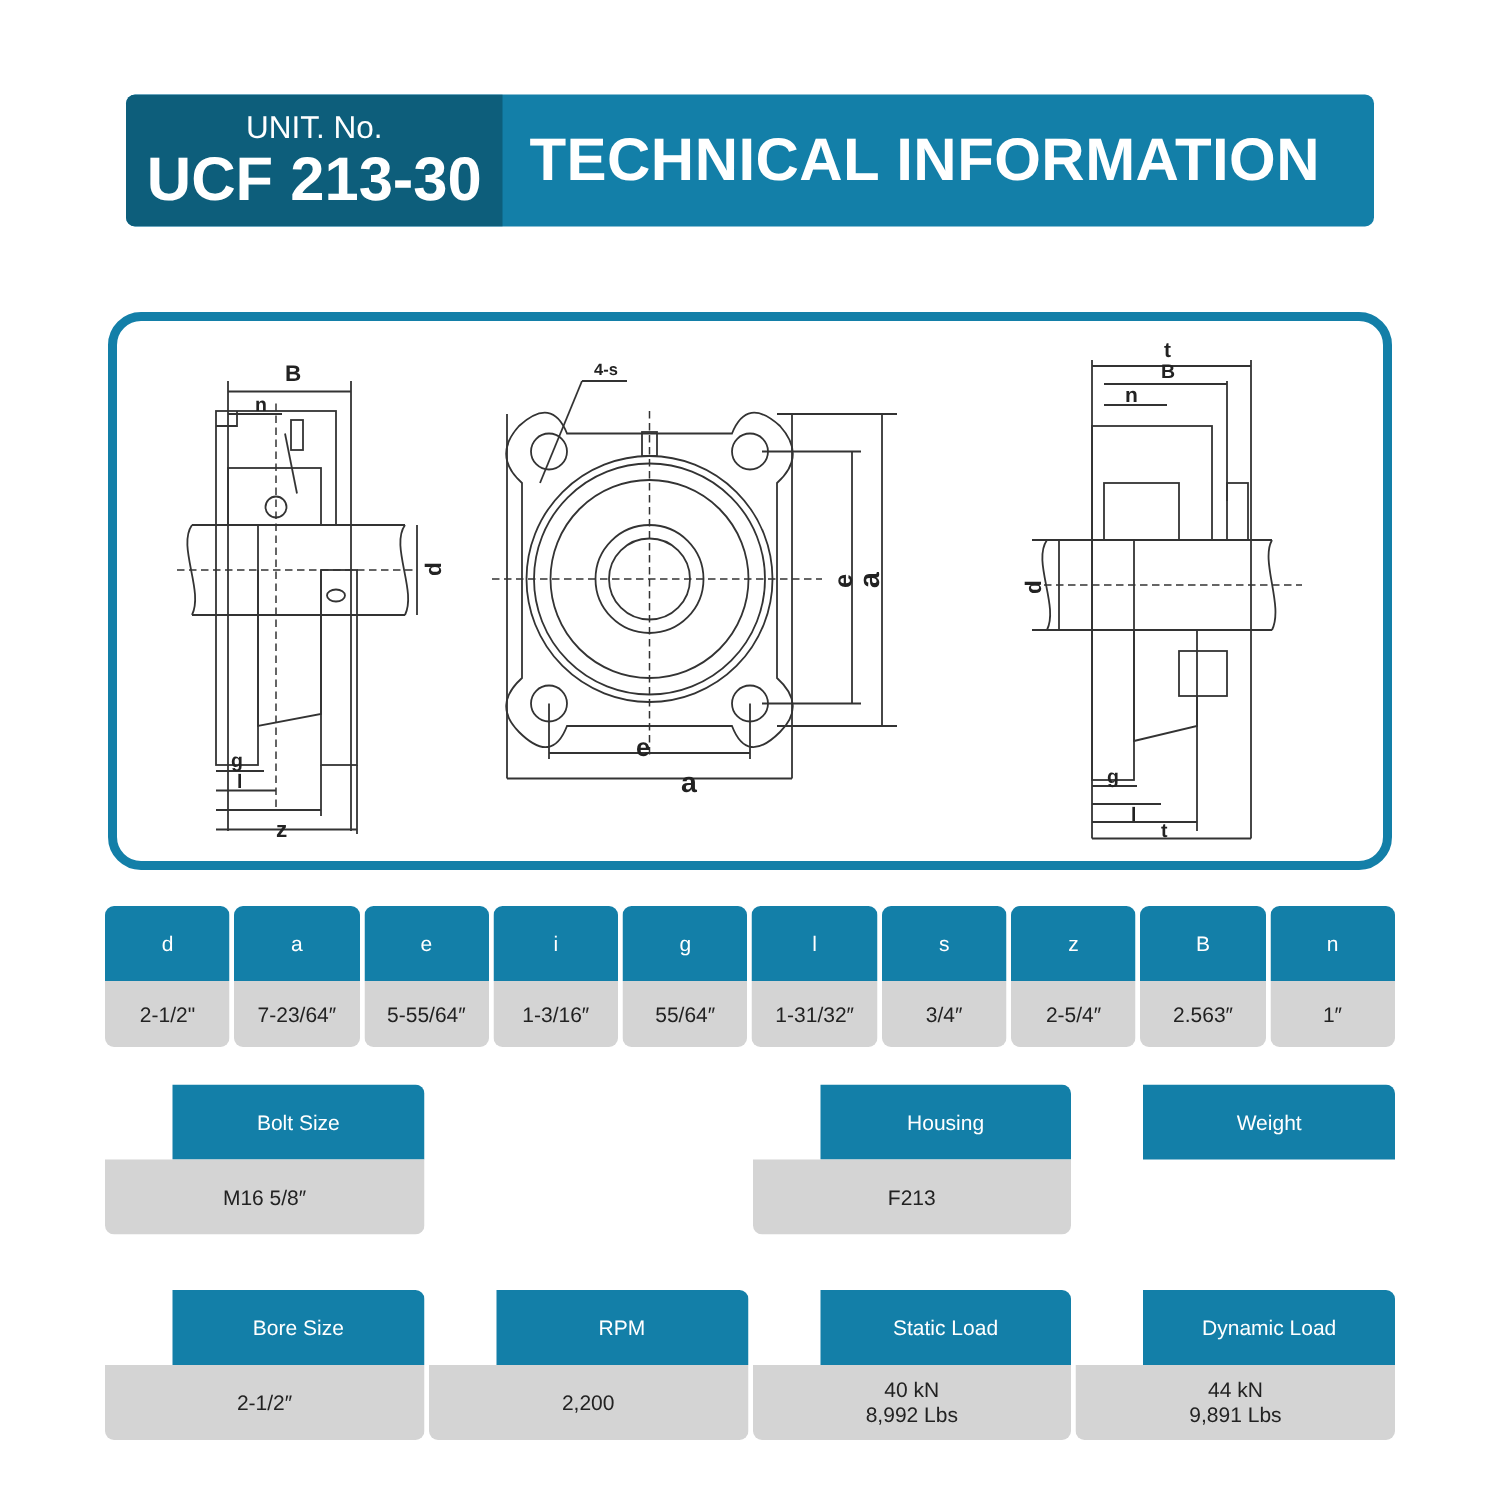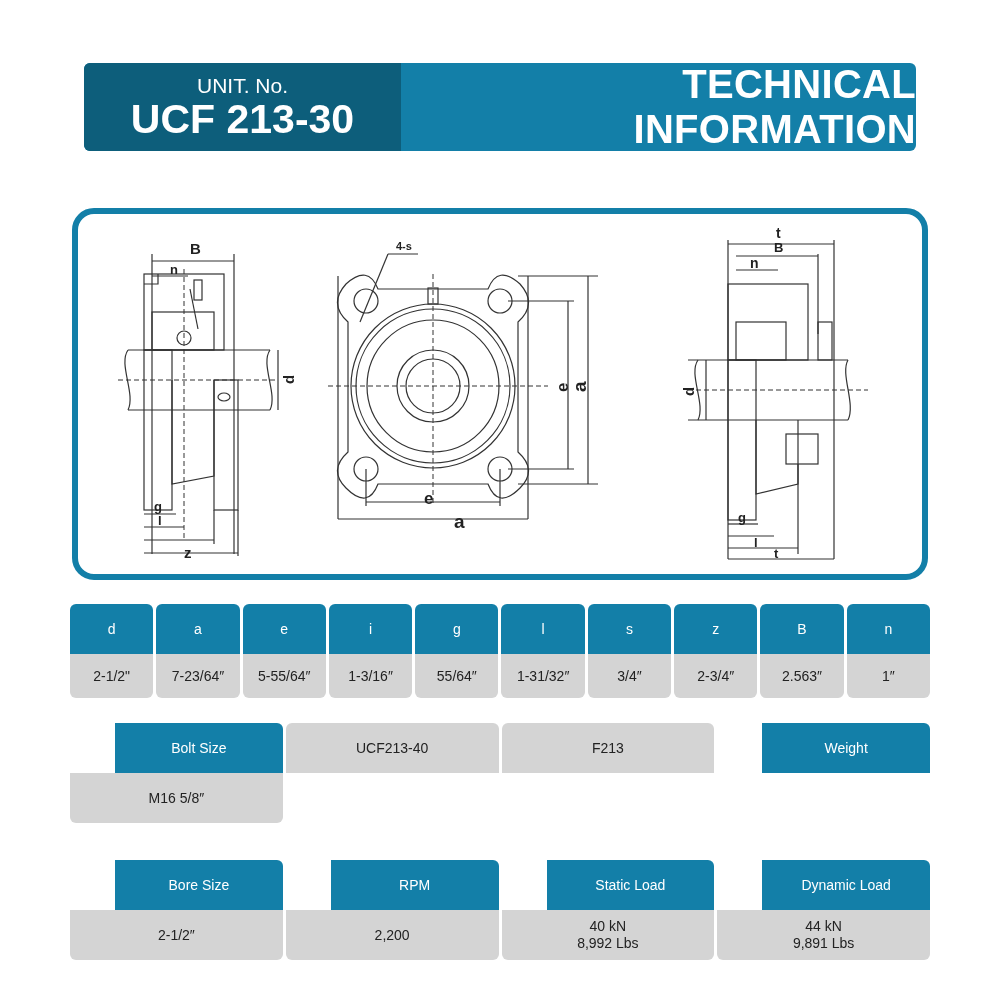--- a/index.html
+++ b/index.html
@@ -1,19 +1,19 @@
 <!DOCTYPE html>
 <html><head>
   <meta charset="utf-8">
   <style>
     html, body { margin: 0; padding: 0; background: #ffffff; }
     body { width: 1000px; height: 1000px; position: relative; overflow: hidden; font-family: "Liberation Sans", sans-serif; }
 
     .header { position: absolute; left: 84px; top: 63px; width: 832px; height: 88px; border-radius: 6px; overflow: hidden; display: flex; background: #137fa8; }
-    .header .unit { width: 317px; background: #0d5e7b; color: #fff; display: flex; flex-direction: column; align-items: center; justify-content: center; }
+    .header .unit { width: 251px; background: #0d5e7b; color: #fff; display: flex; flex-direction: column; align-items: center; justify-content: center; }
     .header .unit .lbl { font-size: 21px; line-height: 22px; margin-top: 2px; }
     .header .unit .no { font-size: 41px; font-weight: bold; line-height: 44px; }
     .header .title { flex: 1; color: #fff; font-size: 40px; font-weight: bold; display: flex; align-items: center; padding-left: 18px; letter-spacing: 0.3px; text-align: right; }
 
     .diagram { position: absolute; left: 72px; top: 208px; width: 844px; height: 360px; border: 6px solid #137fa8; border-radius: 22px; background: #fff; overflow: hidden; }
     .diagram svg { position: absolute; left: 0; top: 0; }
     .diagram text { font-family: "Liberation Sans", sans-serif; font-weight: bold; fill: #222; }
 
     .dims { position: absolute; left: 70px; top: 604px; width: 860px; display: flex; gap: 3px; }
     .dim-cell { flex: 1; border-radius: 6px; overflow: hidden; }
@@ -179,45 +179,43 @@
   <div class="dim-cell">
       <div class="h">l</div>
       <div class="v">1-31/32″</div>
     </div>
   <div class="dim-cell">
       <div class="h">s</div>
       <div class="v">3/4″</div>
     </div>
   <div class="dim-cell">
       <div class="h">z</div>
-      <div class="v">2-3/4″</div>
+      <div class="v">2-5/4″</div>
     </div>
   <div class="dim-cell">
       <div class="h">B</div>
       <div class="v">2.563″</div>
     </div>
   <div class="dim-cell">
       <div class="h">n</div>
       <div class="v">1″</div>
     </div>
 </div>
 
 <div class="spec" style="top:723px">
   <div class="spec-cell">
       <div class="h">Bolt Size</div>
       <div class="v">
         <span>M16 5/8″</span>
       </div>
     </div>
   <div class="spec-cell">
-      <div class="v">
-        <span>UCF213-40</span>
-      </div>
-    </div>
-  <div class="spec-cell">
+    </div>
+  <div class="spec-cell">
+      <div class="h">Housing</div>
       <div class="v">
         <span>F213</span>
       </div>
     </div>
   <div class="spec-cell">
       <div class="h">Weight</div>
     </div>
 </div>
 
 <div class="spec" style="top:860px">

